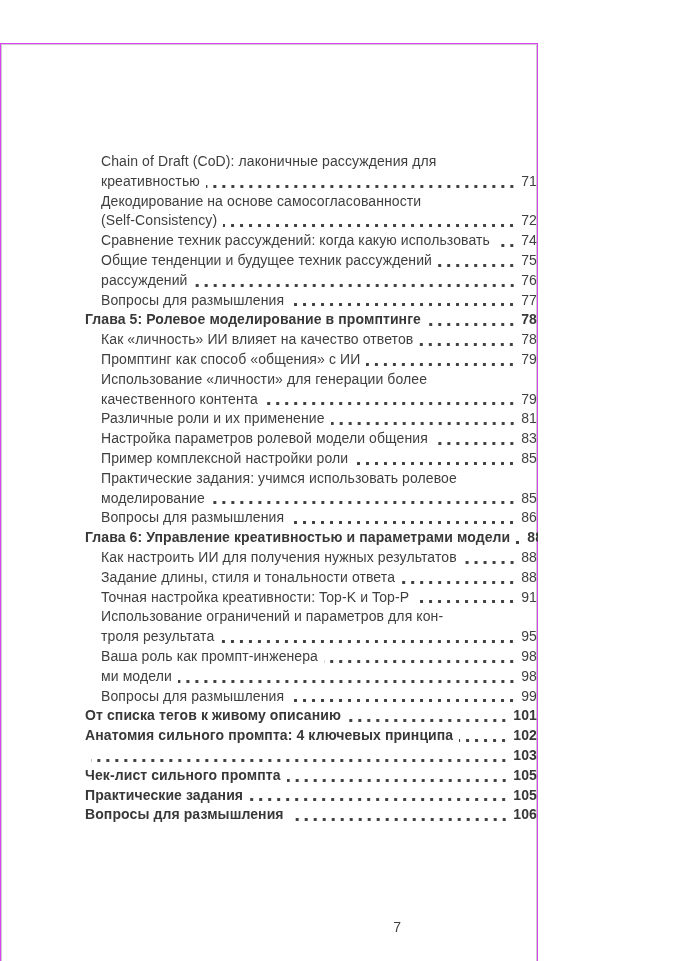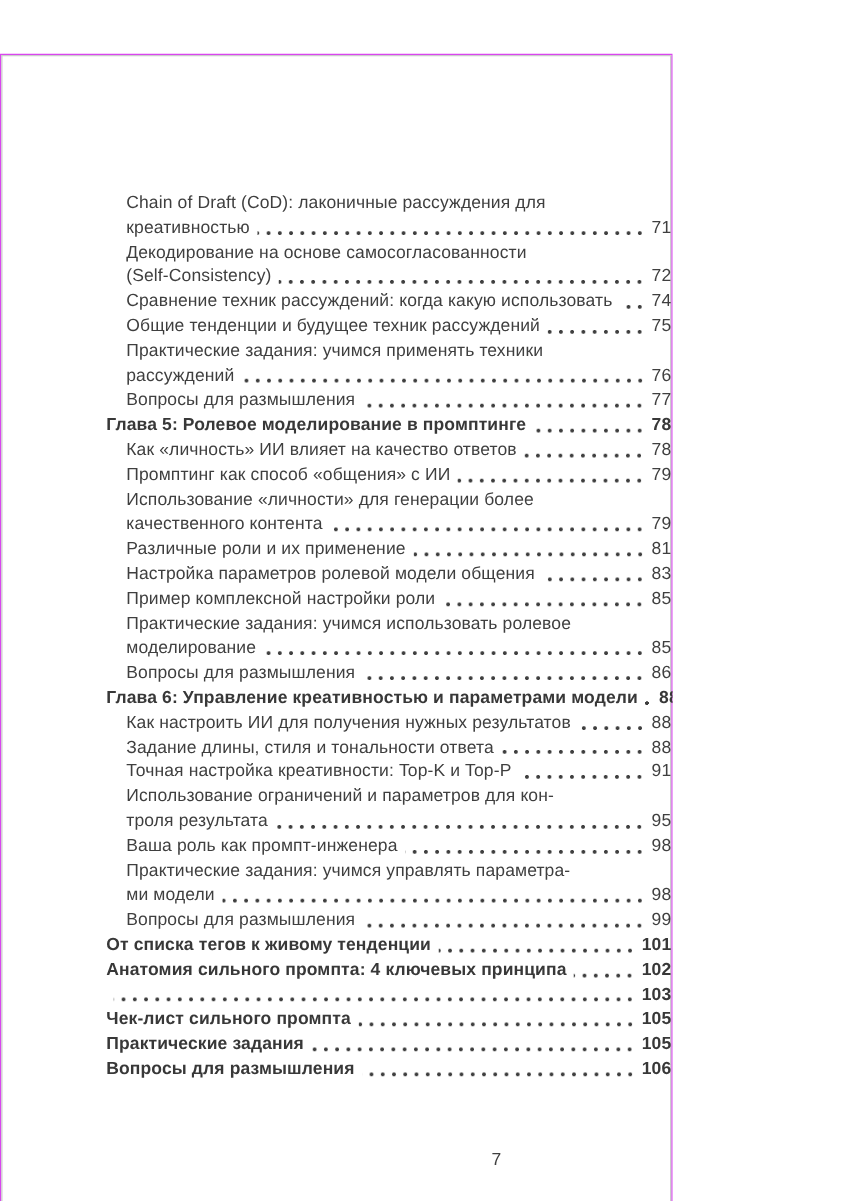--- a/index.html
+++ b/index.html
@@ -121,23 +121,20 @@
       </div>
       <div class="entry lvl1">
         <div class="line">
           <span class="txt">Общие тенденции и будущее техник рассуждений</span>
           <span class="leader"></span>
           <span class="pg">75</span>
         </div>
       </div>
       <div class="entry lvl1">
         <div class="line">
-          <span class="txt">Практические задания: учимся применять техники</span>
-        </div>
-        <div class="line">
           <span class="txt">рассуждений</span>
           <span class="leader"></span>
           <span class="pg">76</span>
         </div>
       </div>
       <div class="entry lvl1">
         <div class="line">
           <span class="txt">Вопросы для размышления</span>
           <span class="leader"></span>
           <span class="pg">77</span>
@@ -252,38 +249,35 @@
       </div>
       <div class="entry lvl1">
         <div class="line">
           <span class="txt">Ваша роль как промпт-инженера</span>
           <span class="leader"></span>
           <span class="pg">98</span>
         </div>
       </div>
       <div class="entry lvl1">
         <div class="line">
-          <span class="txt">Практические задания: учимся управлять параметра-</span>
-        </div>
-        <div class="line">
           <span class="txt">ми модели</span>
           <span class="leader"></span>
           <span class="pg">98</span>
         </div>
       </div>
       <div class="entry lvl1">
         <div class="line">
           <span class="txt">Вопросы для размышления</span>
           <span class="leader"></span>
           <span class="pg">99</span>
         </div>
       </div>
       <div class="entry lvl0 bold">
         <div class="line">
-          <span class="txt">От списка тегов к живому тенденции</span>
+          <span class="txt">От списка тегов к живому описанию</span>
           <span class="leader"></span>
           <span class="pg">101</span>
         </div>
       </div>
       <div class="entry lvl0 bold">
         <div class="line">
           <span class="txt">Анатомия сильного промпта: 4 ключевых принципа</span>
           <span class="leader"></span>
           <span class="pg">102</span>
         </div>

